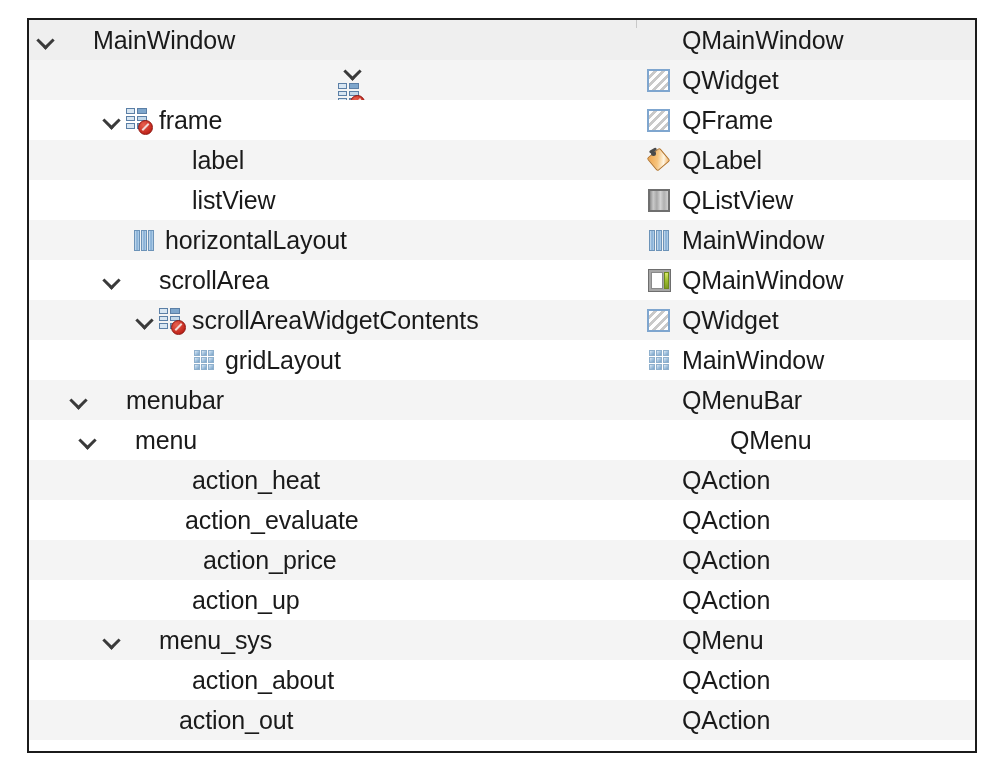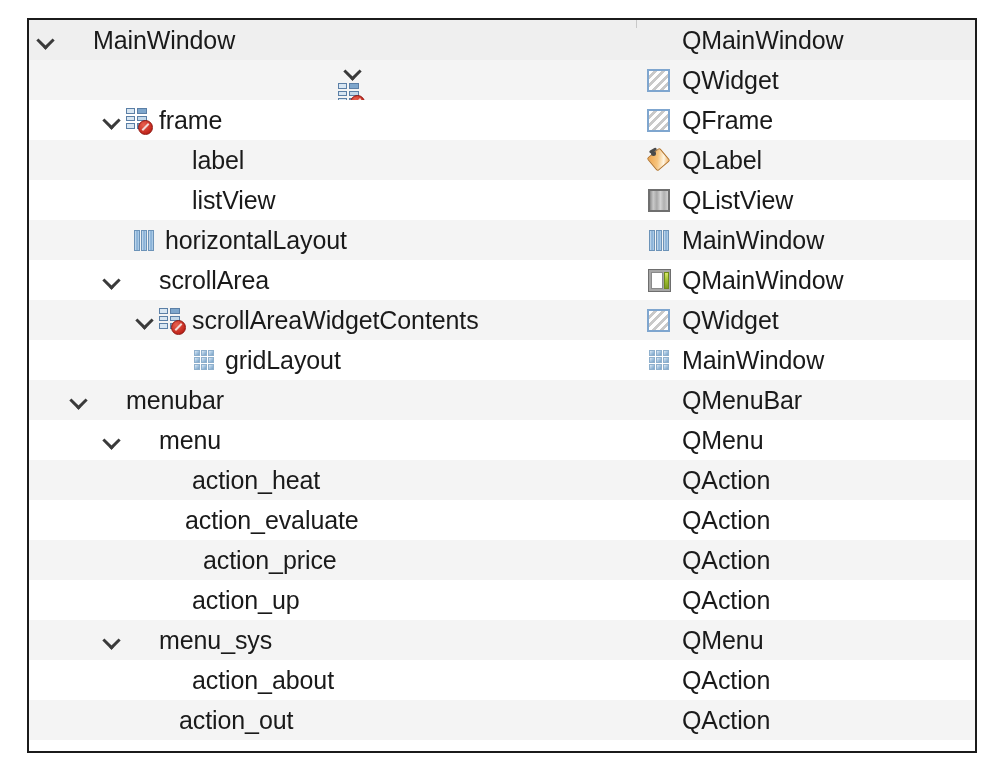--- a/index.html
+++ b/index.html
@@ -451,21 +451,21 @@
           <span class="chevron open"></span>
           <span class="icon blank"></span>
           <span class="label-text">menubar</span>
         </div>
         <div class="class-cell">
           <span class="icon blank"></span>
           <span class="label-text">QMenuBar</span>
         </div>
       </div>
       <div class="tree-row odd">
-        <div class="name-cell" style="padding-left: 72px;">
+        <div class="name-cell" style=" margin-left: 48px;">
           <span class="chevron open"></span>
           <span class="icon blank"></span>
           <span class="label-text">menu</span>
         </div>
         <div class="class-cell">
           <span class="icon blank"></span>
           <span class="label-text">QMenu</span>
         </div>
       </div>
       <div class="tree-row even">

